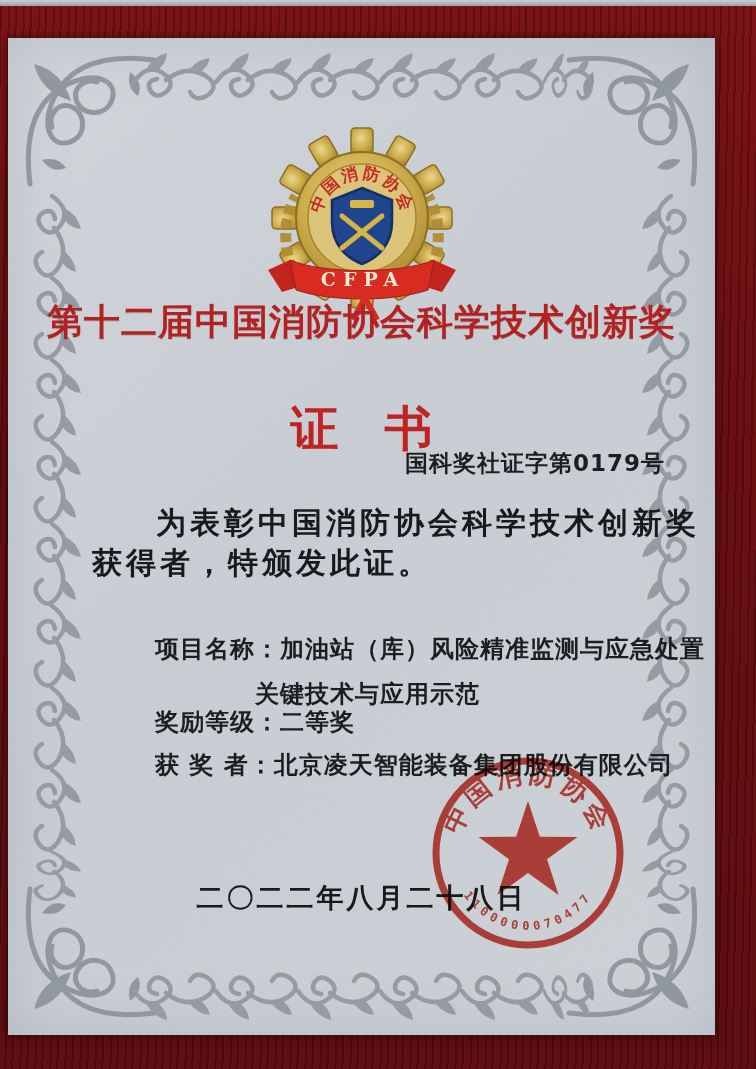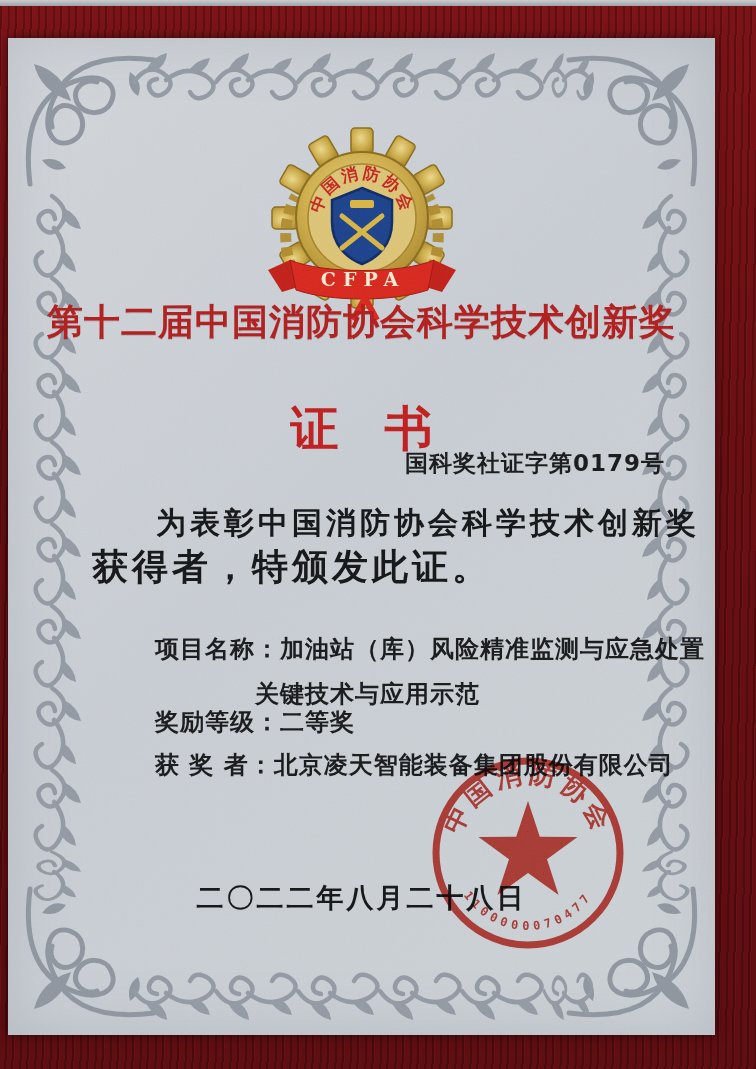--- a/index.html
+++ b/index.html
@@ -26,21 +26,21 @@
     font-size:36px;letter-spacing:1px;color:#b31c1c;
     text-shadow:0 1px 0 rgba(0,0,0,.15);
   }
   .cert-word{
     left:0;top:359px;width:100%;text-align:center;
     font-family:"DejaVu Serif","Liberation Serif",serif;font-weight:bold;
     font-size:48px;color:#c01d1d;letter-spacing:46px;text-indent:46px;
   }
   .doc-no{left:397px;top:410px;font-size:23px;font-weight:bold;color:#17181a;letter-spacing:1px;}
   .body-line1{left:148px;top:457px;font-size:30px;color:#131416;letter-spacing:4px;font-family:"DejaVu Serif","Liberation Serif",serif;font-weight:bold;margin-top:8px;}
-  .body-line2{left:84px;top:505px;font-size:36px;color:#131416;letter-spacing:4px;font-family:Liberation Sans, sans-serif;font-weight:bold;}
+  .body-line2{left:84px;top:505px;font-size:30px;color:#131416;letter-spacing:4px;font-family:Liberation Sans, sans-serif;font-weight:bold;}
   .field{font-size:24px;font-weight:bold;color:#17181a;letter-spacing:1px;white-space:nowrap;}
   .f-project{left:147px;top:595px;text-align:center;}
   .f-project2{left:247px;top:640px;}
   .f-grade{left:147px;top:668px;}
   .f-winner{left:147px;top:711px;}
   .seal{left:420px;top:718px;mix-blend-mode:multiply;opacity:.92;}
   .date{
     left:0;top:842px;width:707px;text-align:center;
     font-size:27px;font-weight:bold;color:#131416;letter-spacing:3px;
     font-family:"DejaVu Serif","Liberation Serif",serif;white-space:nowrap;

